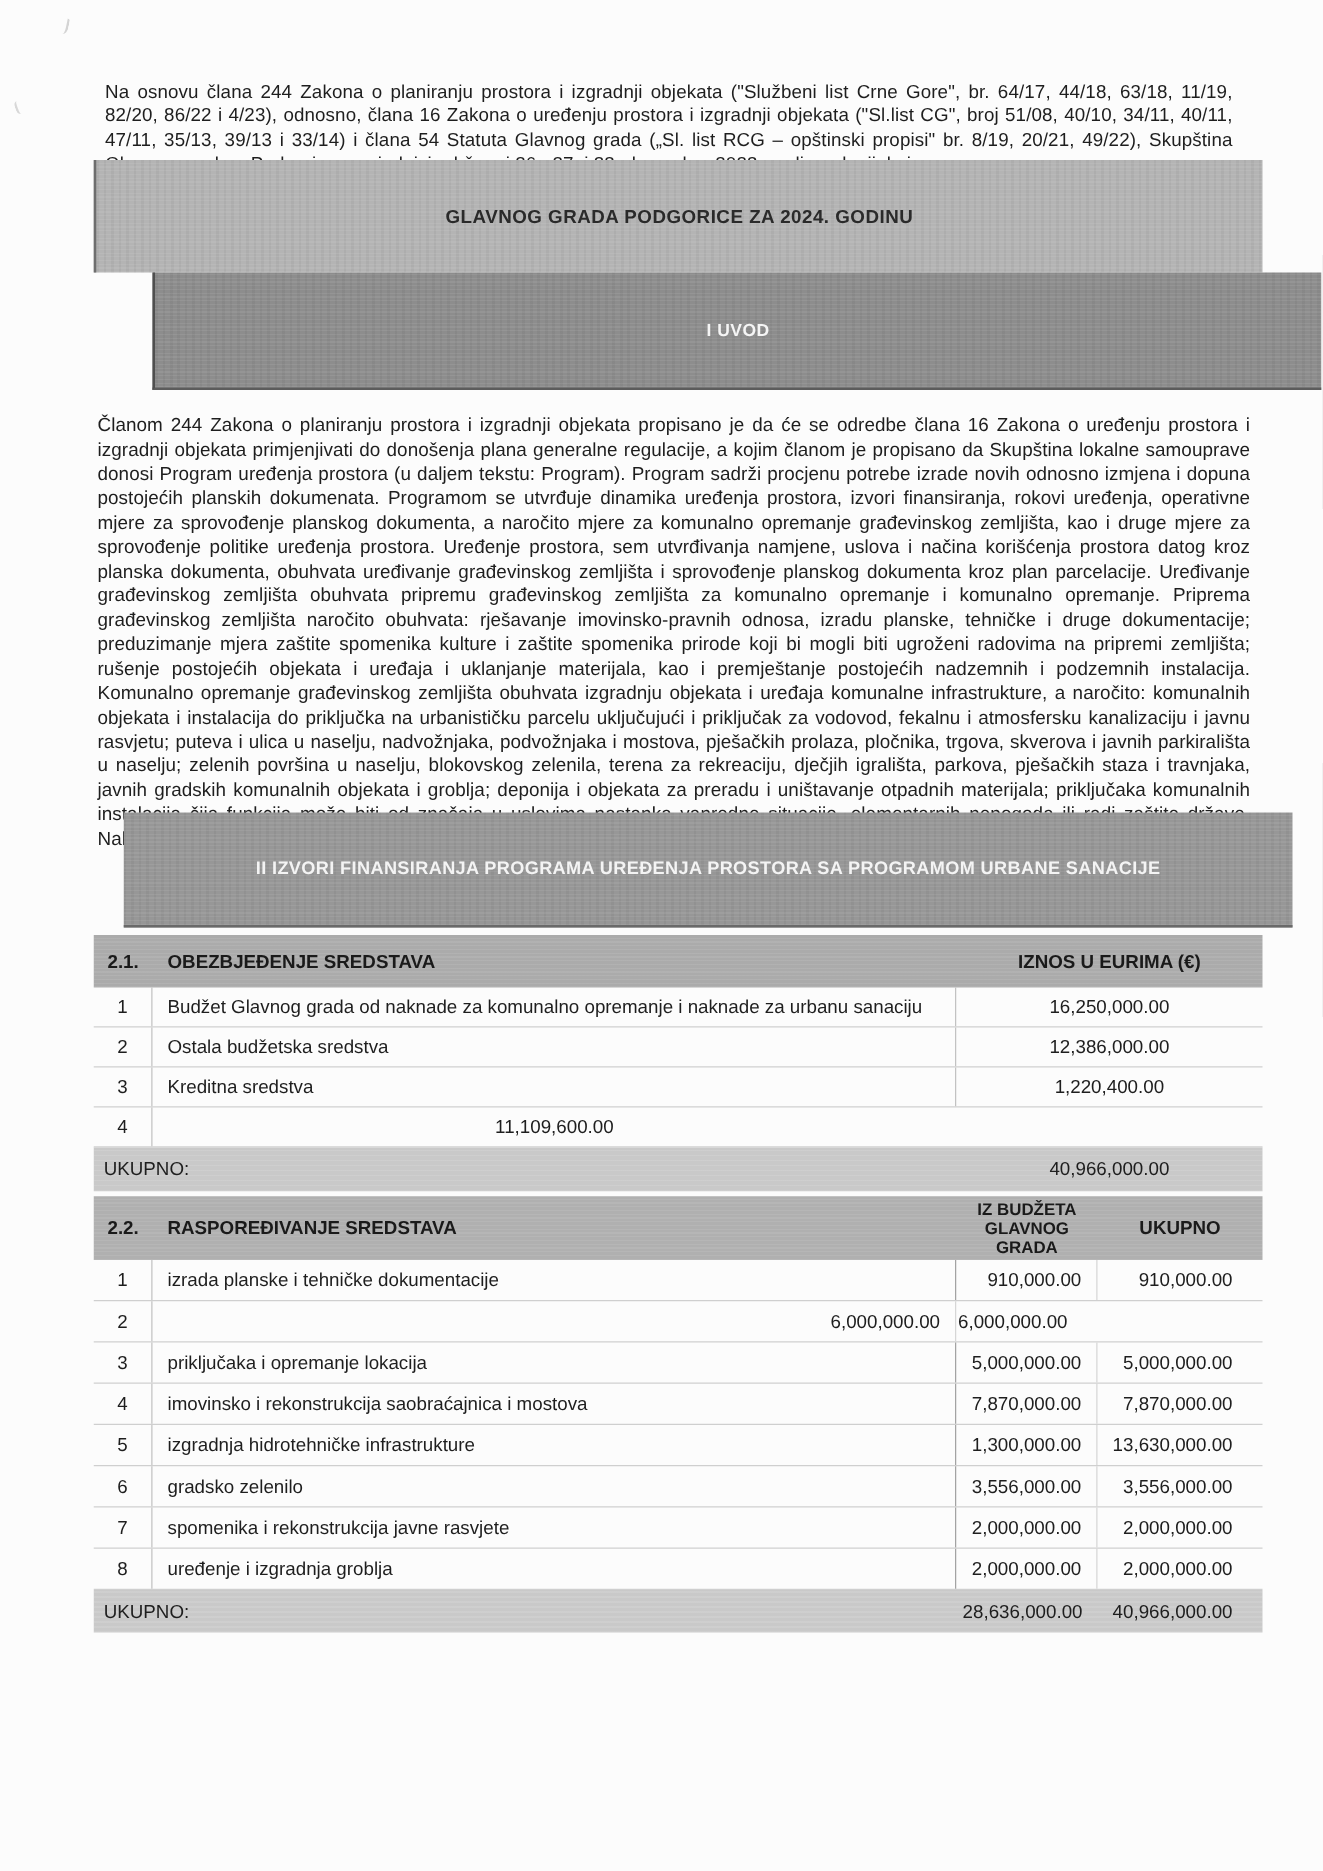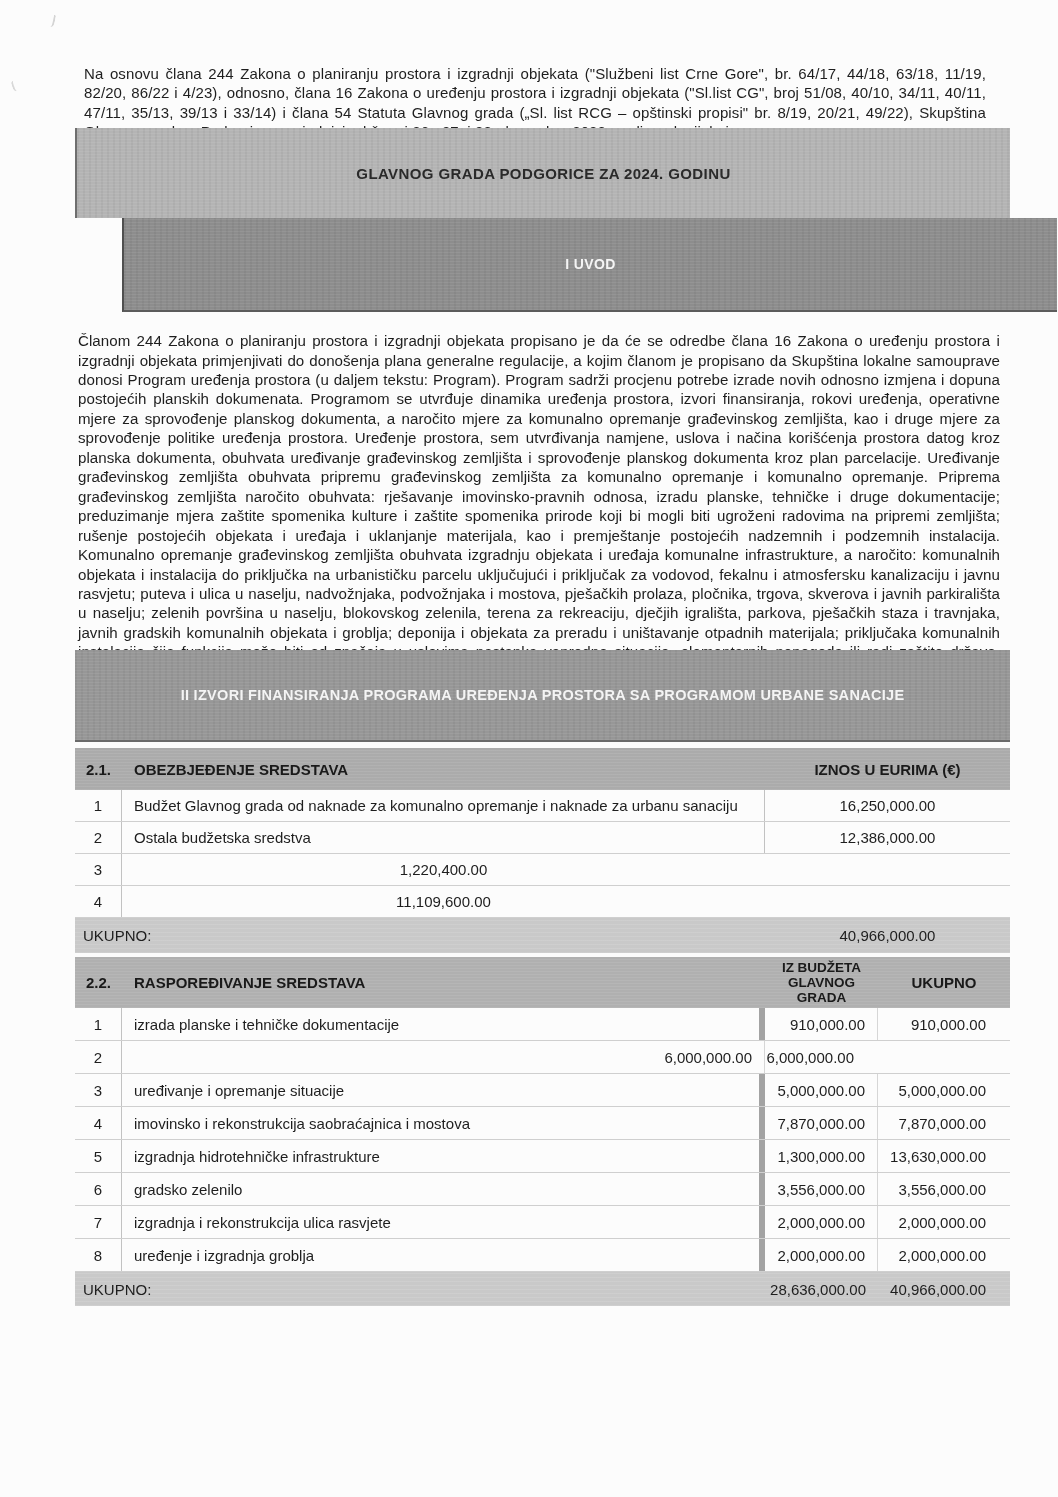--- a/index.html
+++ b/index.html
@@ -43,20 +43,21 @@
   .uvod-band span{color:#f5f5f5;font-weight:bold;font-size:14px;letter-spacing:.4px;}
   .body-par{
     position:absolute;left:78px;top:316px;width:922px;
     font-size:15.1px;line-height:19.45px;text-align:justify;
     letter-spacing:.05px;
   }
   .sec2-band{
     top:650px;height:92px;background-color:#979797;
     display:flex;align-items:center;justify-content:center;
     border-bottom:2px solid #6a6a6a;
+    margin-left:24px;
   }
   .sec2-band span{color:#f4f4f4;font-weight:bold;font-size:14.5px;letter-spacing:.3px;text-align:center;}
 
   
   .tbl{position:absolute;left:75px;width:935px;font-size:15px;}
   .grid21{display:grid;grid-template-columns:47px 1fr 245px;}
   .grid21-total{display:grid;grid-template-columns:1fr 245px;}
   .grid22{display:grid;grid-template-columns:47px 1fr 113px 132px;}
   .grid22-total{display:grid;grid-template-columns:1fr 113px 132px;}
 
@@ -73,21 +74,21 @@
   .c-center{justify-content:center;text-align:center;}
   .c-right{justify-content:flex-end;padding-right:12px;}
   .c-right-far{justify-content:flex-end;padding-right:24px;}
   .hdr-small{font-size:13.5px;line-height:15px;font-weight:bold;}
 
   .trow{border-bottom:1px solid #cfcfcf;}
   .t21 .trow{height:31px;}
   .t22 .trow{height:32px;}
   .trow .c-num{border-right:1px solid #c2c2c2;}
   .t21 .trow .c-desc{border-right:1px solid #c2c2c2;}
-  .t22 .trow .c-desc{border-right:6px solid #a3a3a3;}
+  .t22 .trow .c-desc{border-right:1px solid #a3a3a3;}
   .t22 .trow .c-budget{border-right:1px solid #d6d6d6;}
 
   .ttotal{
     background-color:#c9c9c9;
     background-image:repeating-linear-gradient(0deg, rgba(255,255,255,.1) 0 1px, rgba(0,0,0,0) 1px 4px);
     font-weight:normal;
   }
   .t21 .ttotal{height:35px;}
   .t22 .ttotal{height:34px;}
   .ttotal .label{padding-left:8px;}
@@ -130,20 +131,21 @@
       <div class="cell c-desc">Budžet Glavnog grada od naknade za komunalno opremanje i naknade za urbanu sanaciju</div>
       <div class="cell c-center">16,250,000.00</div>
     </div>
     <div class="trow grid21">
       <div class="cell c-num">2</div>
       <div class="cell c-desc">Ostala budžetska sredstva</div>
       <div class="cell c-center">12,386,000.00</div>
     </div>
     <div class="trow grid21">
       <div class="cell c-num">3</div>
+      <div class="cell c-desc">Kreditna sredstva</div>
       <div class="cell c-center">1,220,400.00</div>
     </div>
     <div class="trow grid21">
       <div class="cell c-num">4</div>
       <div class="cell c-center">11,109,600.00</div>
     </div>
     <div class="ttotal grid21-total">
       <div class="cell label">UKUPNO:</div>
       <div class="cell c-center">40,966,000.00</div>
     </div>
@@ -163,21 +165,21 @@
       <div class="cell c-right c-budget">910,000.00</div>
       <div class="cell c-right-far">910,000.00</div>
     </div>
     <div class="trow grid22">
       <div class="cell c-num">2</div>
       <div class="cell c-right c-budget">6,000,000.00</div>
       <div class="cell c-right-far">6,000,000.00</div>
     </div>
     <div class="trow grid22">
       <div class="cell c-num">3</div>
-      <div class="cell c-desc">uređivanje i opremanje situacije</div>
+      <div class="cell c-desc">priključaka i opremanje lokacija</div>
       <div class="cell c-right c-budget">5,000,000.00</div>
       <div class="cell c-right-far">5,000,000.00</div>
     </div>
     <div class="trow grid22">
       <div class="cell c-num">4</div>
       <div class="cell c-desc">imovinsko i rekonstrukcija saobraćajnica i mostova</div>
       <div class="cell c-right c-budget">7,870,000.00</div>
       <div class="cell c-right-far">7,870,000.00</div>
     </div>
     <div class="trow grid22">
@@ -187,21 +189,21 @@
       <div class="cell c-right-far">13,630,000.00</div>
     </div>
     <div class="trow grid22">
       <div class="cell c-num">6</div>
       <div class="cell c-desc">gradsko zelenilo</div>
       <div class="cell c-right c-budget">3,556,000.00</div>
       <div class="cell c-right-far">3,556,000.00</div>
     </div>
     <div class="trow grid22">
       <div class="cell c-num">7</div>
-      <div class="cell c-desc">izgradnja i rekonstrukcija ulica rasvjete</div>
+      <div class="cell c-desc">spomenika i rekonstrukcija javne rasvjete</div>
       <div class="cell c-right c-budget">2,000,000.00</div>
       <div class="cell c-right-far">2,000,000.00</div>
     </div>
     <div class="trow grid22">
       <div class="cell c-num">8</div>
       <div class="cell c-desc">uređenje i izgradnja groblja</div>
       <div class="cell c-right c-budget">2,000,000.00</div>
       <div class="cell c-right-far">2,000,000.00</div>
     </div>
 

